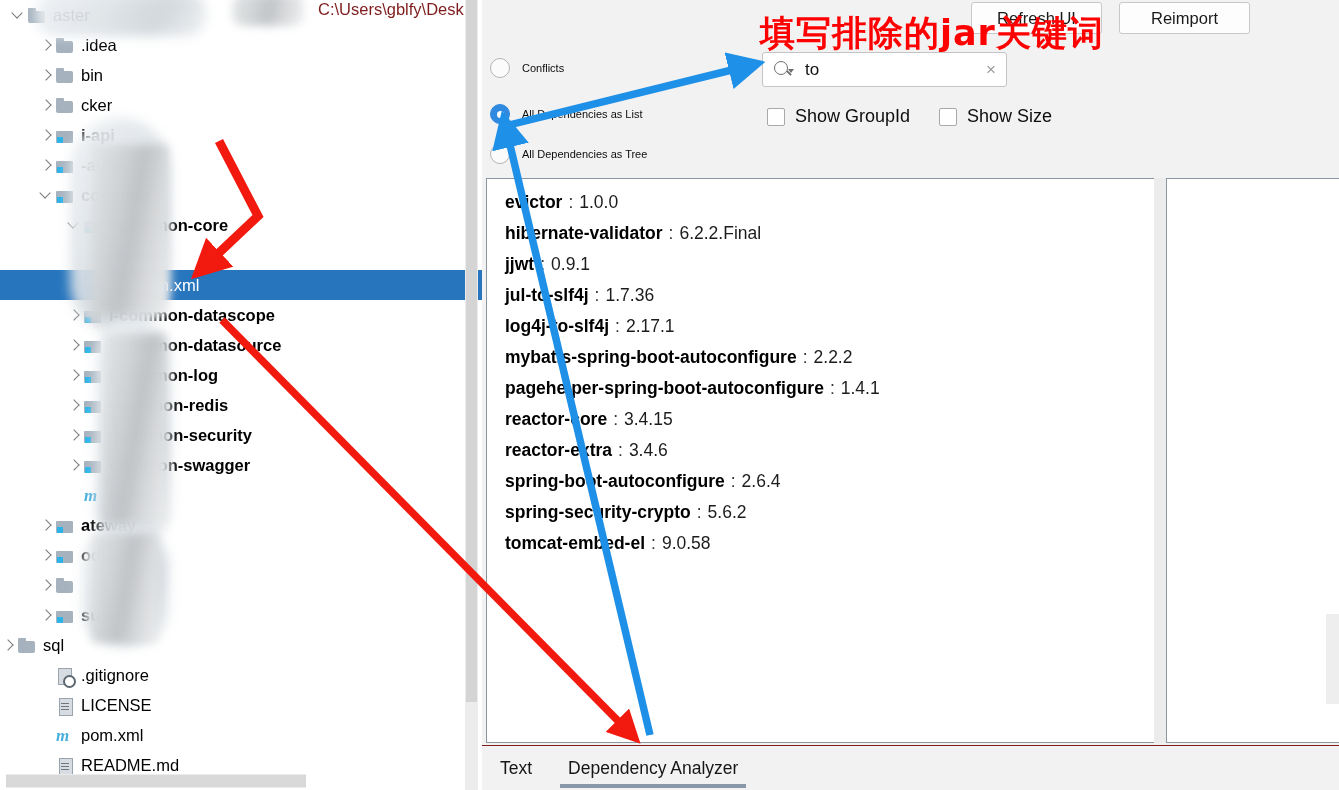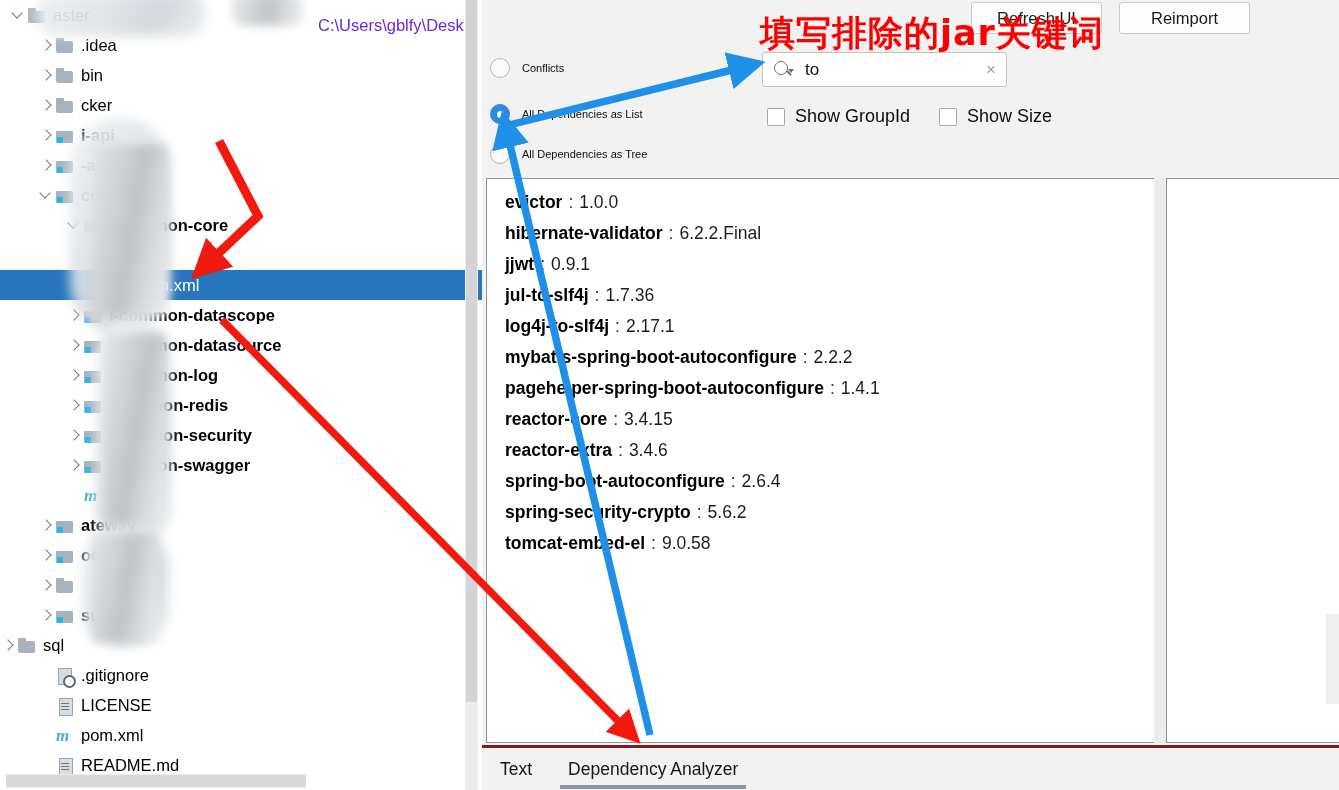--- a/index.html
+++ b/index.html
@@ -165,23 +165,23 @@
   }
   #tree-hscroll .thumb {
     position: absolute;
     left: 0; top: 1px;
     width: 300px; height: 12px;
     background: #d9d9d9;
   }
 
   #tree-path {
     position: absolute;
-    left: 318px; top: 16px;
+    left: 318px; top: 0;
     font-size: 16.5px;
-    color: #6d28d9;
+    color: #7f1d1d;
     white-space: nowrap;
   }
 
   
   #maven-panel {
     position: absolute;
     left: 482px; top: 0;
     width: 857px; height: 790px;
     background: #f2f2f2;
   }
@@ -359,21 +359,21 @@
     right: 0; bottom: 38px;
     width: 13px; height: 90px;
     background: #eeeeee;
   }
 
   #tabbar {
     position: absolute;
     left: 0; bottom: 0;
     width: 857px; height: 45px;
     background: #f2f2f2;
-    border-top: 3px solid #7f1d1d;
+    border-top: 1px solid #7f1d1d;
     display: flex;
     align-items: center;
   }
   .tab {
     position: relative;
     height: 45px;
     display: flex;
     align-items: center;
     font-size: 17.5px;
     color: #161616;

